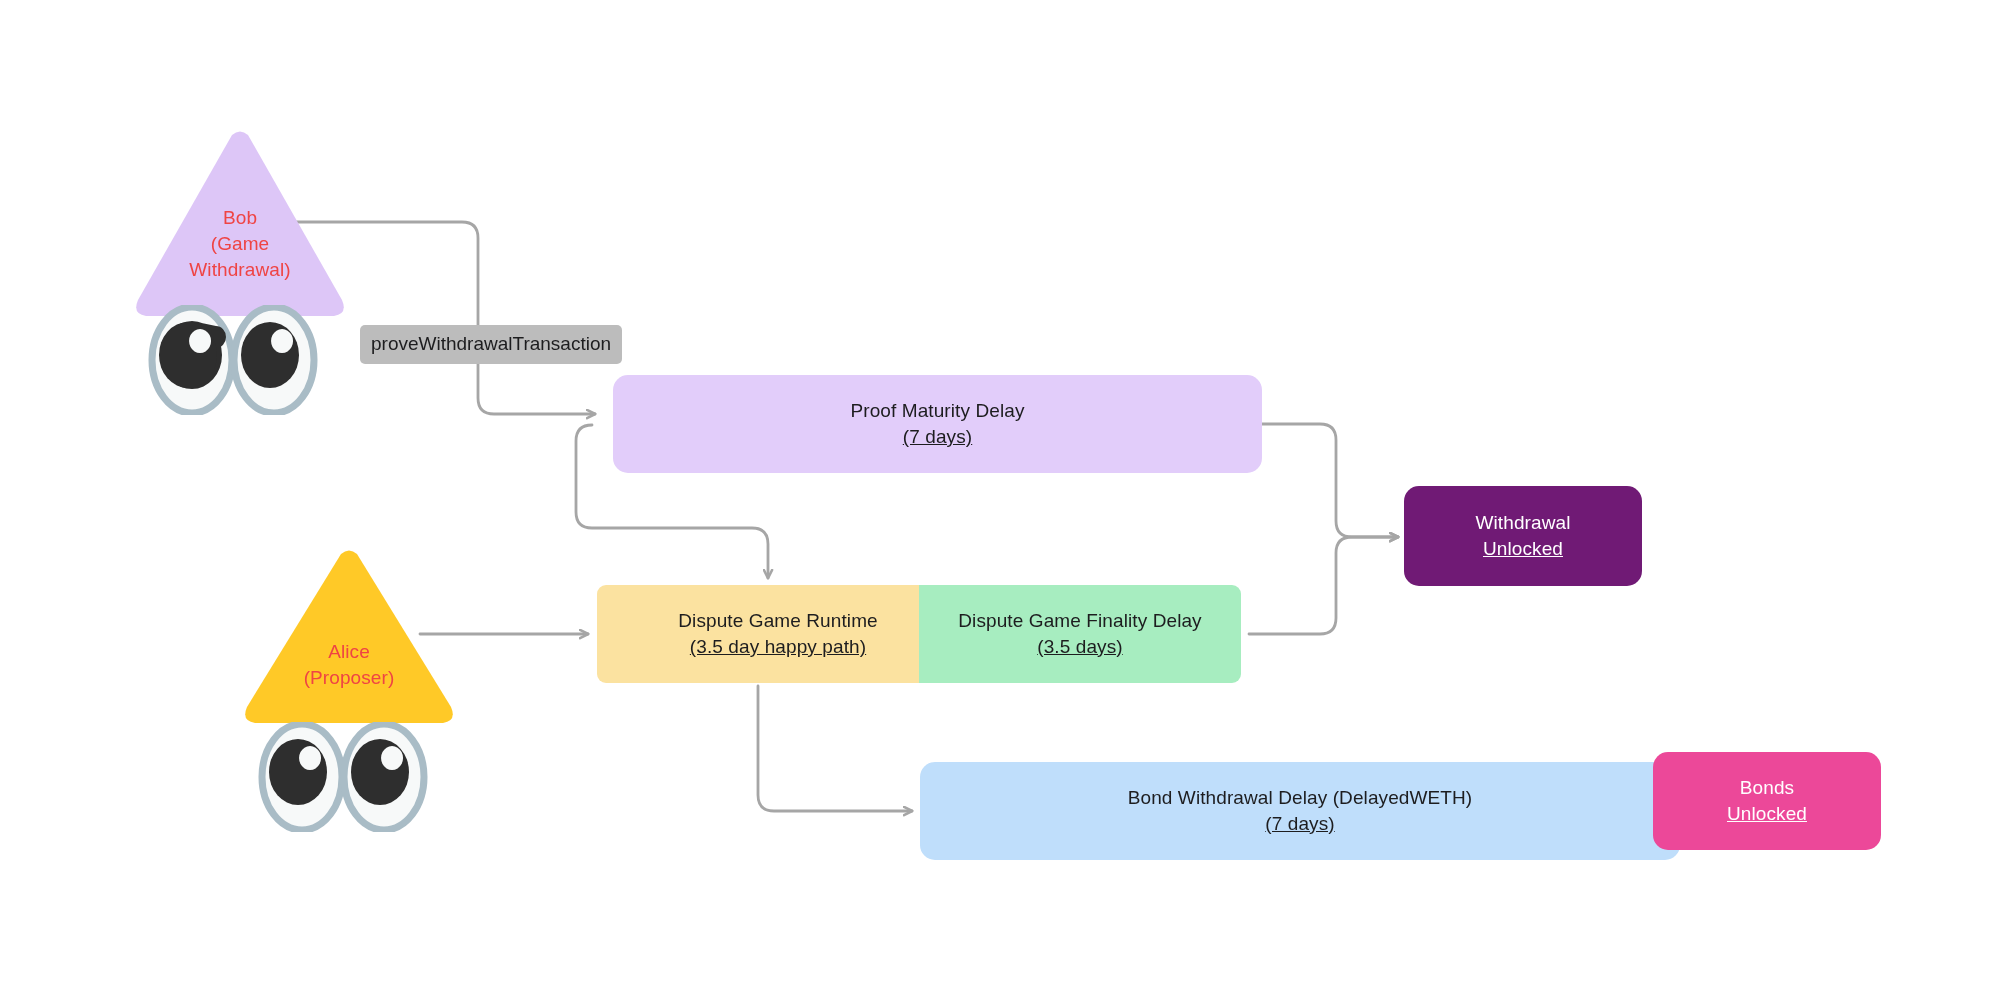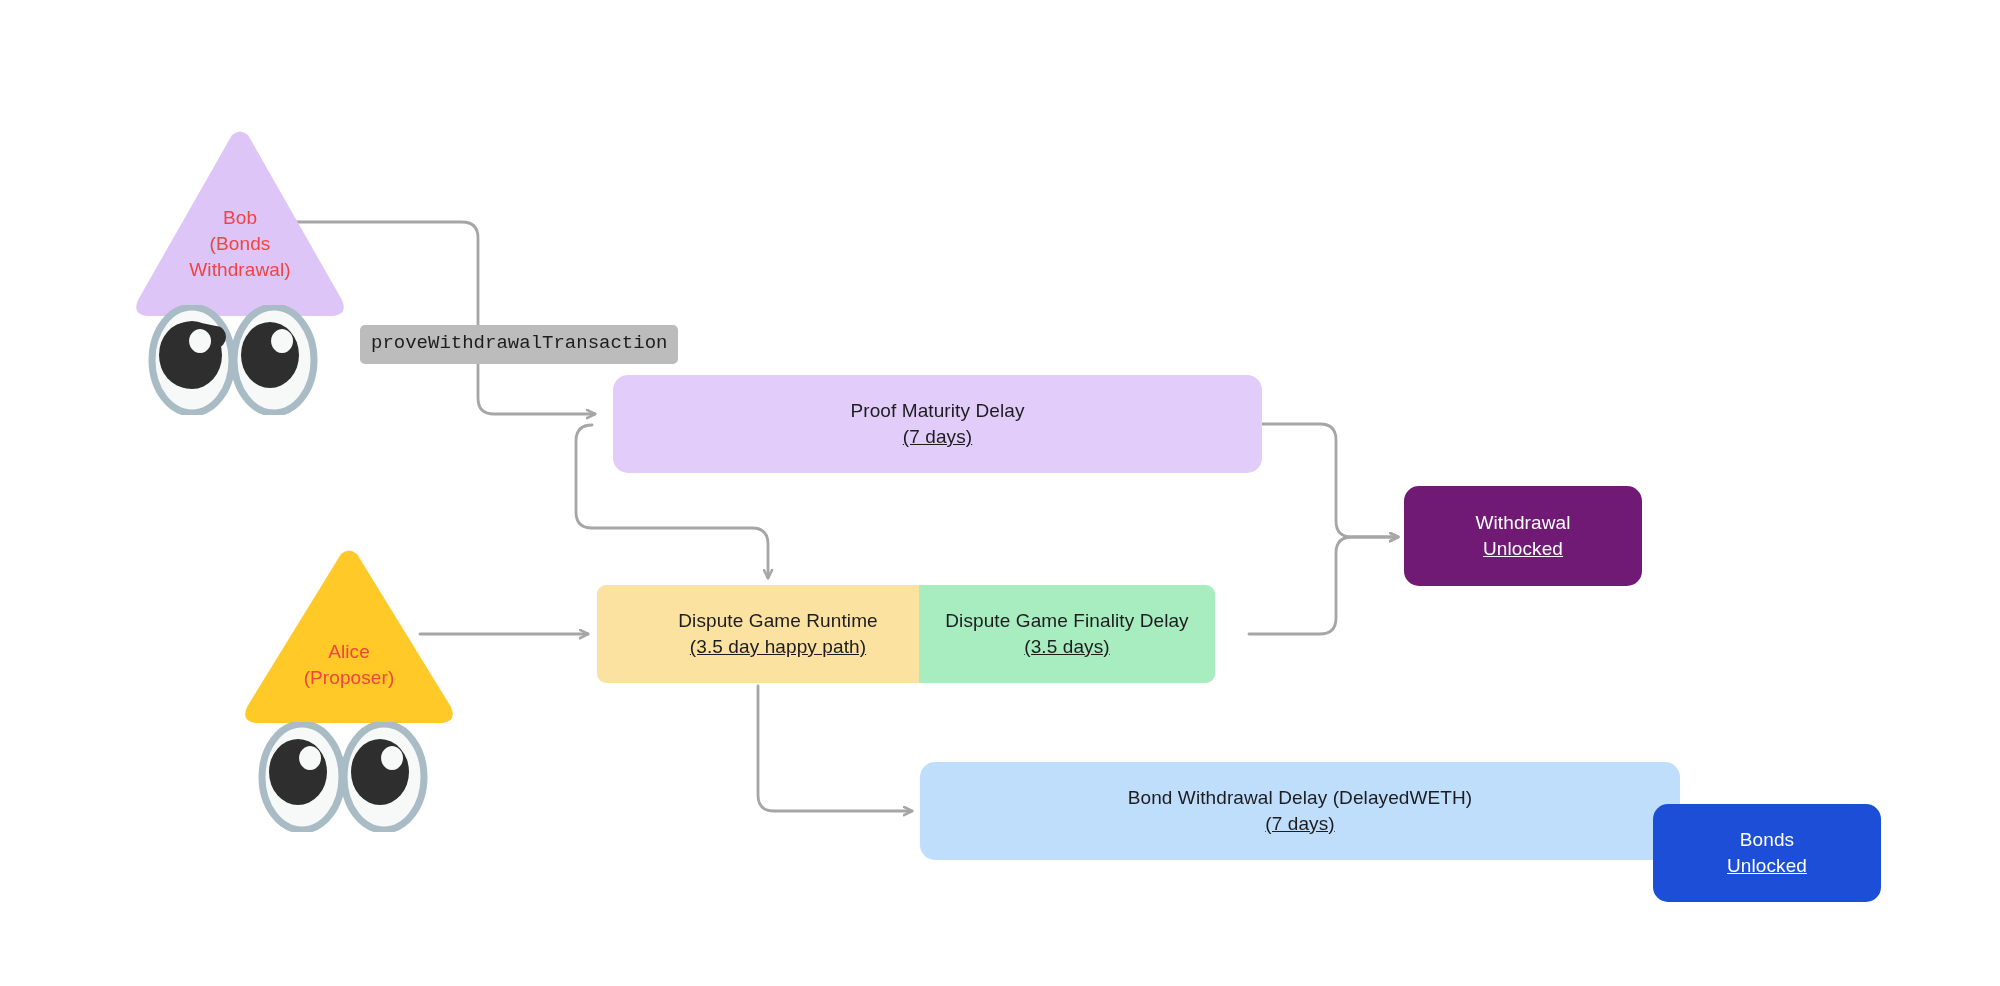--- a/index.html
+++ b/index.html
@@ -71,21 +71,20 @@
   }
   .edge-label {
     position: absolute;
     background: #bcbcbc;
     color: #1d1d1f;
     font-size: 19px;
     line-height: 1;
     padding: 9px 11px 11px 11px;
     border-radius: 5px;
     white-space: nowrap;
-    font-family: Liberation Mono, monospace;
   }
 </style>
 </head>
 <body>
 
 <div id="canvas">
 
   <svg class="wires" viewBox="0 0 2000 986">
     <defs>
       <marker id="arrowhead" markerWidth="11" markerHeight="11" refX="9.2" refY="5.5" orient="auto" markerUnits="userSpaceOnUse">
@@ -110,21 +109,21 @@
       <path d="M 1572,811 L 1648,811" marker-end="url(#arrowhead)"></path>
     </g>
   </svg>
 
   <div class="actor" style="left:134px; top:128px;">
     <svg class="tri" width="212" height="192" viewBox="0 0 212 192">
       <path d="M98,7 Q106,0 114,7 L208,172 Q214,186 200,188 L12,188 Q-2,186 4,172 Z" fill="#ddc6f7"></path>
     </svg>
     <div class="caption" style="left:0; top:77px; width:212px;">
       <span>Bob</span><br>
-      <span>(Bonds</span><br>
+      <span>(Game</span><br>
       <span>Withdrawal)</span>
     </div>
   </div>
 
   <div class="eyes" style="left:148px; top:305px;">
     <svg width="170" height="110" viewBox="0 0 170 110">
       <ellipse cx="44" cy="55" rx="40" ry="53" fill="#f7f9f9" stroke="#a9bcc6" stroke-width="7"></ellipse>
       <ellipse cx="126" cy="55" rx="40" ry="53" fill="#f7f9f9" stroke="#a9bcc6" stroke-width="7"></ellipse>
       <path d="M44,16 a30,34 0 1,0 0,68 a30,34 0 1,0 0,-68 M44,16 l0,16 a10,11 0 0,0 10,11 l14,0 a10,11 0 0,0 0,-22 Z" fill="#2e2e2e"></path>
       <ellipse cx="40" cy="50" rx="29" ry="33" fill="#2e2e2e"></ellipse>
@@ -160,33 +159,33 @@
   <div class="node" style="left:613px; top:375px; width:649px; height:98px; background:#e2cdfa;">
     <span>Proof Maturity Delay</span>
     <span class="l2">(7 days)</span>
   </div>
 
   <div class="node" style="left:597px; top:585px; width:362px; height:98px; background:#fbe2a0; border-radius:9px 0 0 9px;">
     <span>Dispute Game Runtime</span>
     <span class="l2">(3.5 day happy path)</span>
   </div>
 
-  <div class="node" style="left:919px; top:585px; width:296px; height:98px; background:#a7edc0; border-radius:0 9px 9px 0;">
+  <div class="node" style="left:919px; top:585px; width:322px; height:98px; background:#a7edc0; border-radius:0 9px 9px 0;">
     <span>Dispute Game Finality Delay</span>
     <span class="l2">(3.5 days)</span>
   </div>
 
   <div class="node" style="left:920px; top:762px; width:760px; height:98px; background:#bfdefb;">
     <span>Bond Withdrawal Delay (DelayedWETH)</span>
     <span class="l2">(7 days)</span>
   </div>
 
   <div class="node green" style="left:1404px; top:486px; width:238px; height:100px; background:#701a75;">
     <span>Withdrawal</span>
     <span class="l2">Unlocked</span>
   </div>
 
-  <div class="node green" style="left:1653px; top:804px; width:228px; height:98px; background:#1d4ed8;">
+  <div class="node green" style="left:1653px; top:752px; width:228px; height:98px; background:#ec4899;">
     <span>Bonds</span>
     <span class="l2">Unlocked</span>
   </div>
 
 </div>
 
 </body></html>

